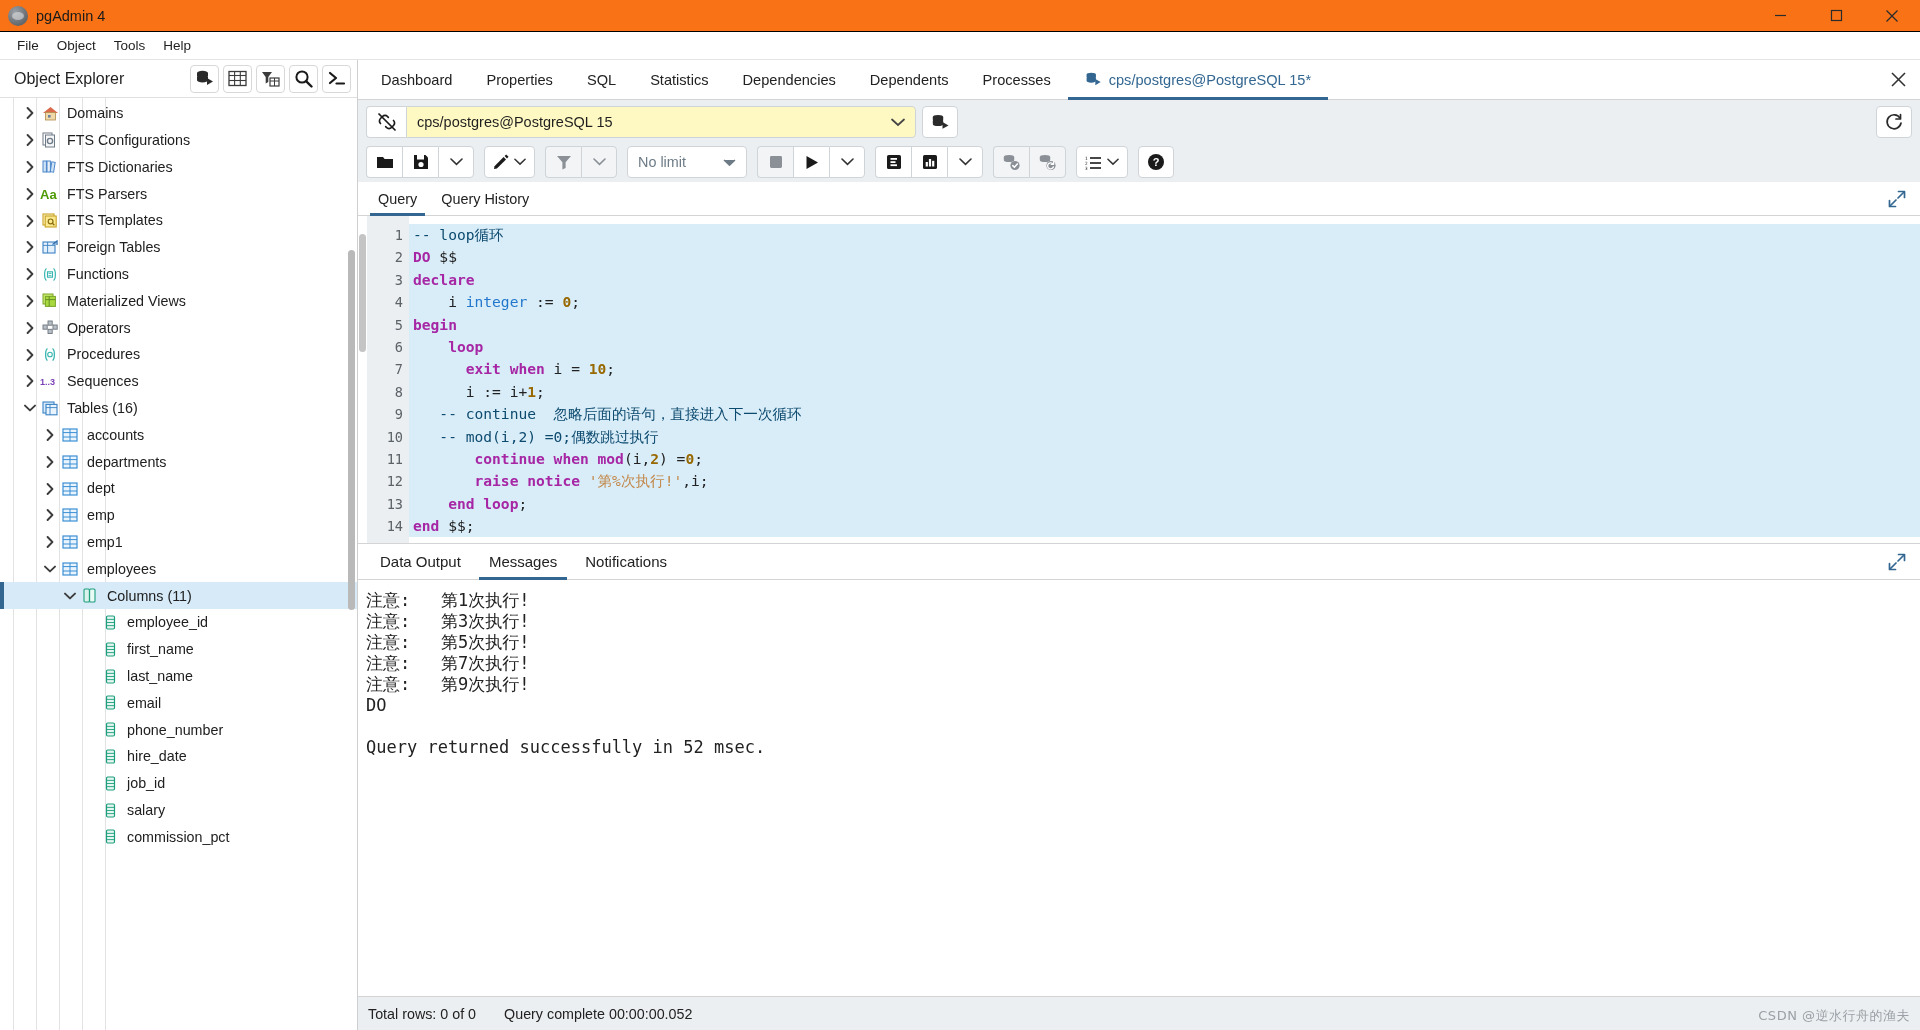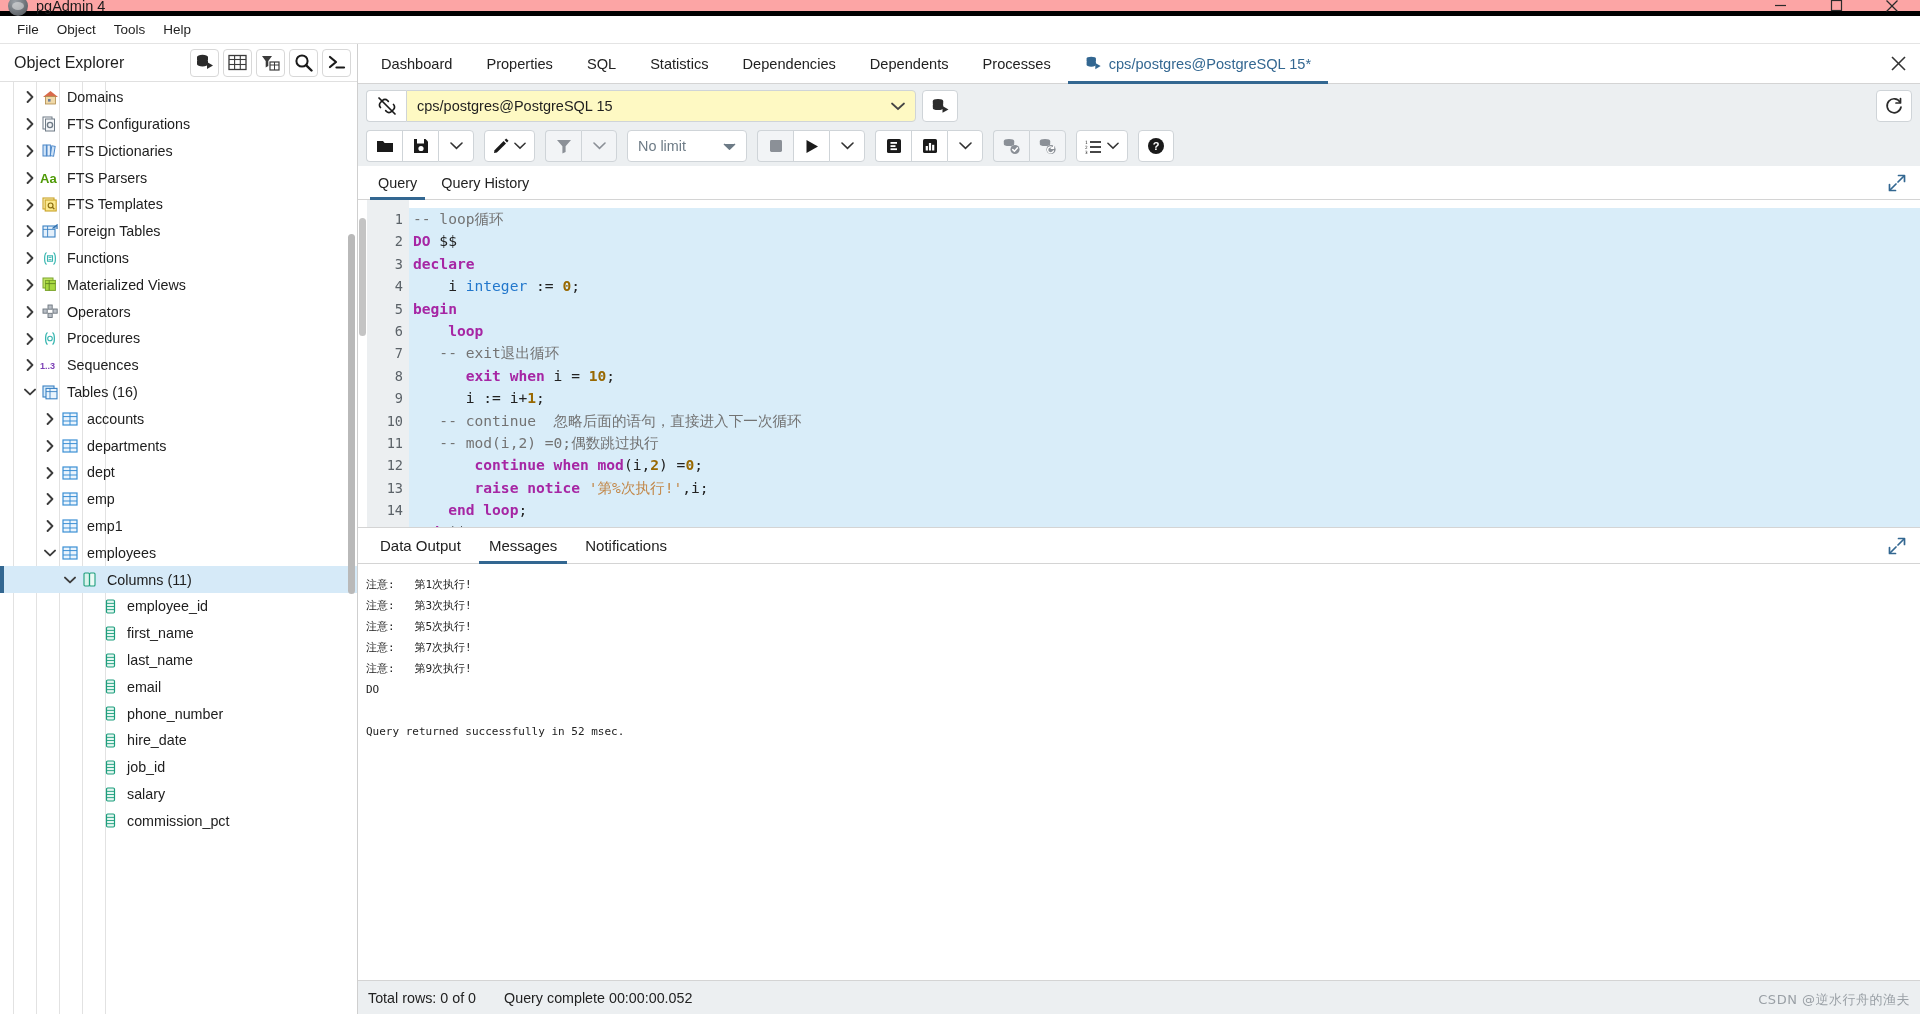--- a/index.html
+++ b/index.html
@@ -6,23 +6,23 @@
   html, body {
     width: 1920px; height: 1030px;
     font-family: "Liberation Sans", sans-serif;
     background: #ffffff;
     overflow: hidden;
   }
   body { position: relative; }
 
   
   .titlebar {
-    height: 16px; background: #fca5a5;
+    height: 32px; background: #f97316;
     display: flex; align-items: center;
-    border-bottom: 5px solid #000000;
+    border-bottom: 1px solid #000000;
   }
   .titlebar .app-icon {
     width: 20px; height: 20px; margin-left: 8px; margin-right: 8px;
     border-radius: 50%;
     background: radial-gradient(circle at 35% 30%, #9aa0a6 0%, #6b7075 60%, #4d5257 100%);
     position: relative;
   }
   .titlebar .app-icon::after {
     content: ""; position: absolute; left: 4px; top: 6px;
     width: 12px; height: 8px; border-radius: 50%;
@@ -197,21 +197,21 @@
   }
   .gline { height: 22.4px; line-height: 22.4px; padding-right: 6px; font-size: 13.6px; position: relative; }
   .fold {
     position: absolute; right: -11px; top: 4px; color: #444; font-size: 10px;
   }
   .code {
     flex: 1; padding-top: 8px; position: relative; overflow: hidden;
   }
   .cline { height: 22.4px; line-height: 22.4px; white-space: pre; padding-left: 4px; }
   .cline.hl { background: #d9edf9; }
-  .tok-com { color: #737373; }
+  .tok-com { color: #0c4a6e; }
   .tok-kw  { color: #a626a4; font-weight: bold; }
   .tok-type{ color: #2277cc; }
   .tok-num { color: #986801; font-weight: bold; }
   .tok-str { color: #c2884a; }
   .tok-pl  { color: #222; }
 
   
   .outpanel { flex: 1; display: flex; flex-direction: column; border-top: 1px solid #d4d4d4; min-height: 0; }
   .otabs {
     height: 36px; display: flex; align-items: stretch; padding-left: 8px;
@@ -221,21 +221,21 @@
     padding: 0 14px; display: flex; align-items: center; font-size: 15px;
     color: #222; position: relative;
   }
   .otab.active::after {
     content: ""; position: absolute; left: 4px; right: 4px; bottom: -1px;
     height: 3px; background: #336791;
   }
   .obody {
     flex: 1; padding: 10px 0 0 8px; overflow: hidden;
     font-family: "DejaVu Sans Mono", "Liberation Mono", monospace;
-    font-size: 11px; color: #222; line-height: 21px; white-space: pre;
+    font-size: 17px; color: #222; line-height: 21px; white-space: pre;
   }
   .statusbar {
     height: 34px; background: #eceff1; border-top: 1px solid #d4d4d4;
     display: flex; align-items: center; font-size: 14.3px; color: #222;
     padding-left: 10px; gap: 28px; position: relative;
   }
   .watermark {
     position: absolute; right: 10px; bottom: 5px; font-size: 13px;
     color: #9aa0a6; letter-spacing: .5px; font-family: "DejaVu Sans", sans-serif;
   }
@@ -1065,21 +1065,20 @@
           </div>
         </div>
       <div class="code">
           <div id="code-lines">
             <div class="cline hl"><span class="tok-com">-- loop循环</span></div>
             <div class="cline hl"><span class="tok-kw">DO</span><span class="tok-pl"> $$</span></div>
             <div class="cline hl"><span class="tok-kw">declare</span></div>
             <div class="cline hl"><span class="tok-pl">    i </span><span class="tok-type">integer</span><span class="tok-pl"> := </span><span class="tok-num">0</span><span class="tok-pl">;</span></div>
             <div class="cline hl"><span class="tok-kw">begin</span></div>
             <div class="cline hl"><span class="tok-pl">    </span><span class="tok-kw">loop</span></div>
-            <div class="cline hl"><span class="tok-com">   -- exit退出循环</span></div>
             <div class="cline hl"><span class="tok-pl">      </span><span class="tok-kw">exit when</span><span class="tok-pl"> i = </span><span class="tok-num">10</span><span class="tok-pl">;</span></div>
             <div class="cline hl"><span class="tok-pl">      i := i+</span><span class="tok-num">1</span><span class="tok-pl">;</span></div>
             <div class="cline hl"><span class="tok-com">   -- continue  忽略后面的语句，直接进入下一次循环</span></div>
             <div class="cline hl"><span class="tok-com">   -- mod(i,2) =0;偶数跳过执行</span></div>
             <div class="cline hl"><span class="tok-pl">       </span><span class="tok-kw">continue when mod</span><span class="tok-pl">(i,</span><span class="tok-num">2</span><span class="tok-pl">) =</span><span class="tok-num">0</span><span class="tok-pl">;</span></div>
             <div class="cline hl"><span class="tok-pl">       </span><span class="tok-kw">raise notice</span><span class="tok-str"> '第%次执行!'</span><span class="tok-pl">,i;</span></div>
             <div class="cline hl"><span class="tok-pl">    </span><span class="tok-kw">end loop</span><span class="tok-pl">;</span></div>
             <div class="cline hl"><span class="tok-kw">end</span><span class="tok-pl"> $$;</span></div>
           </div>
         </div>

